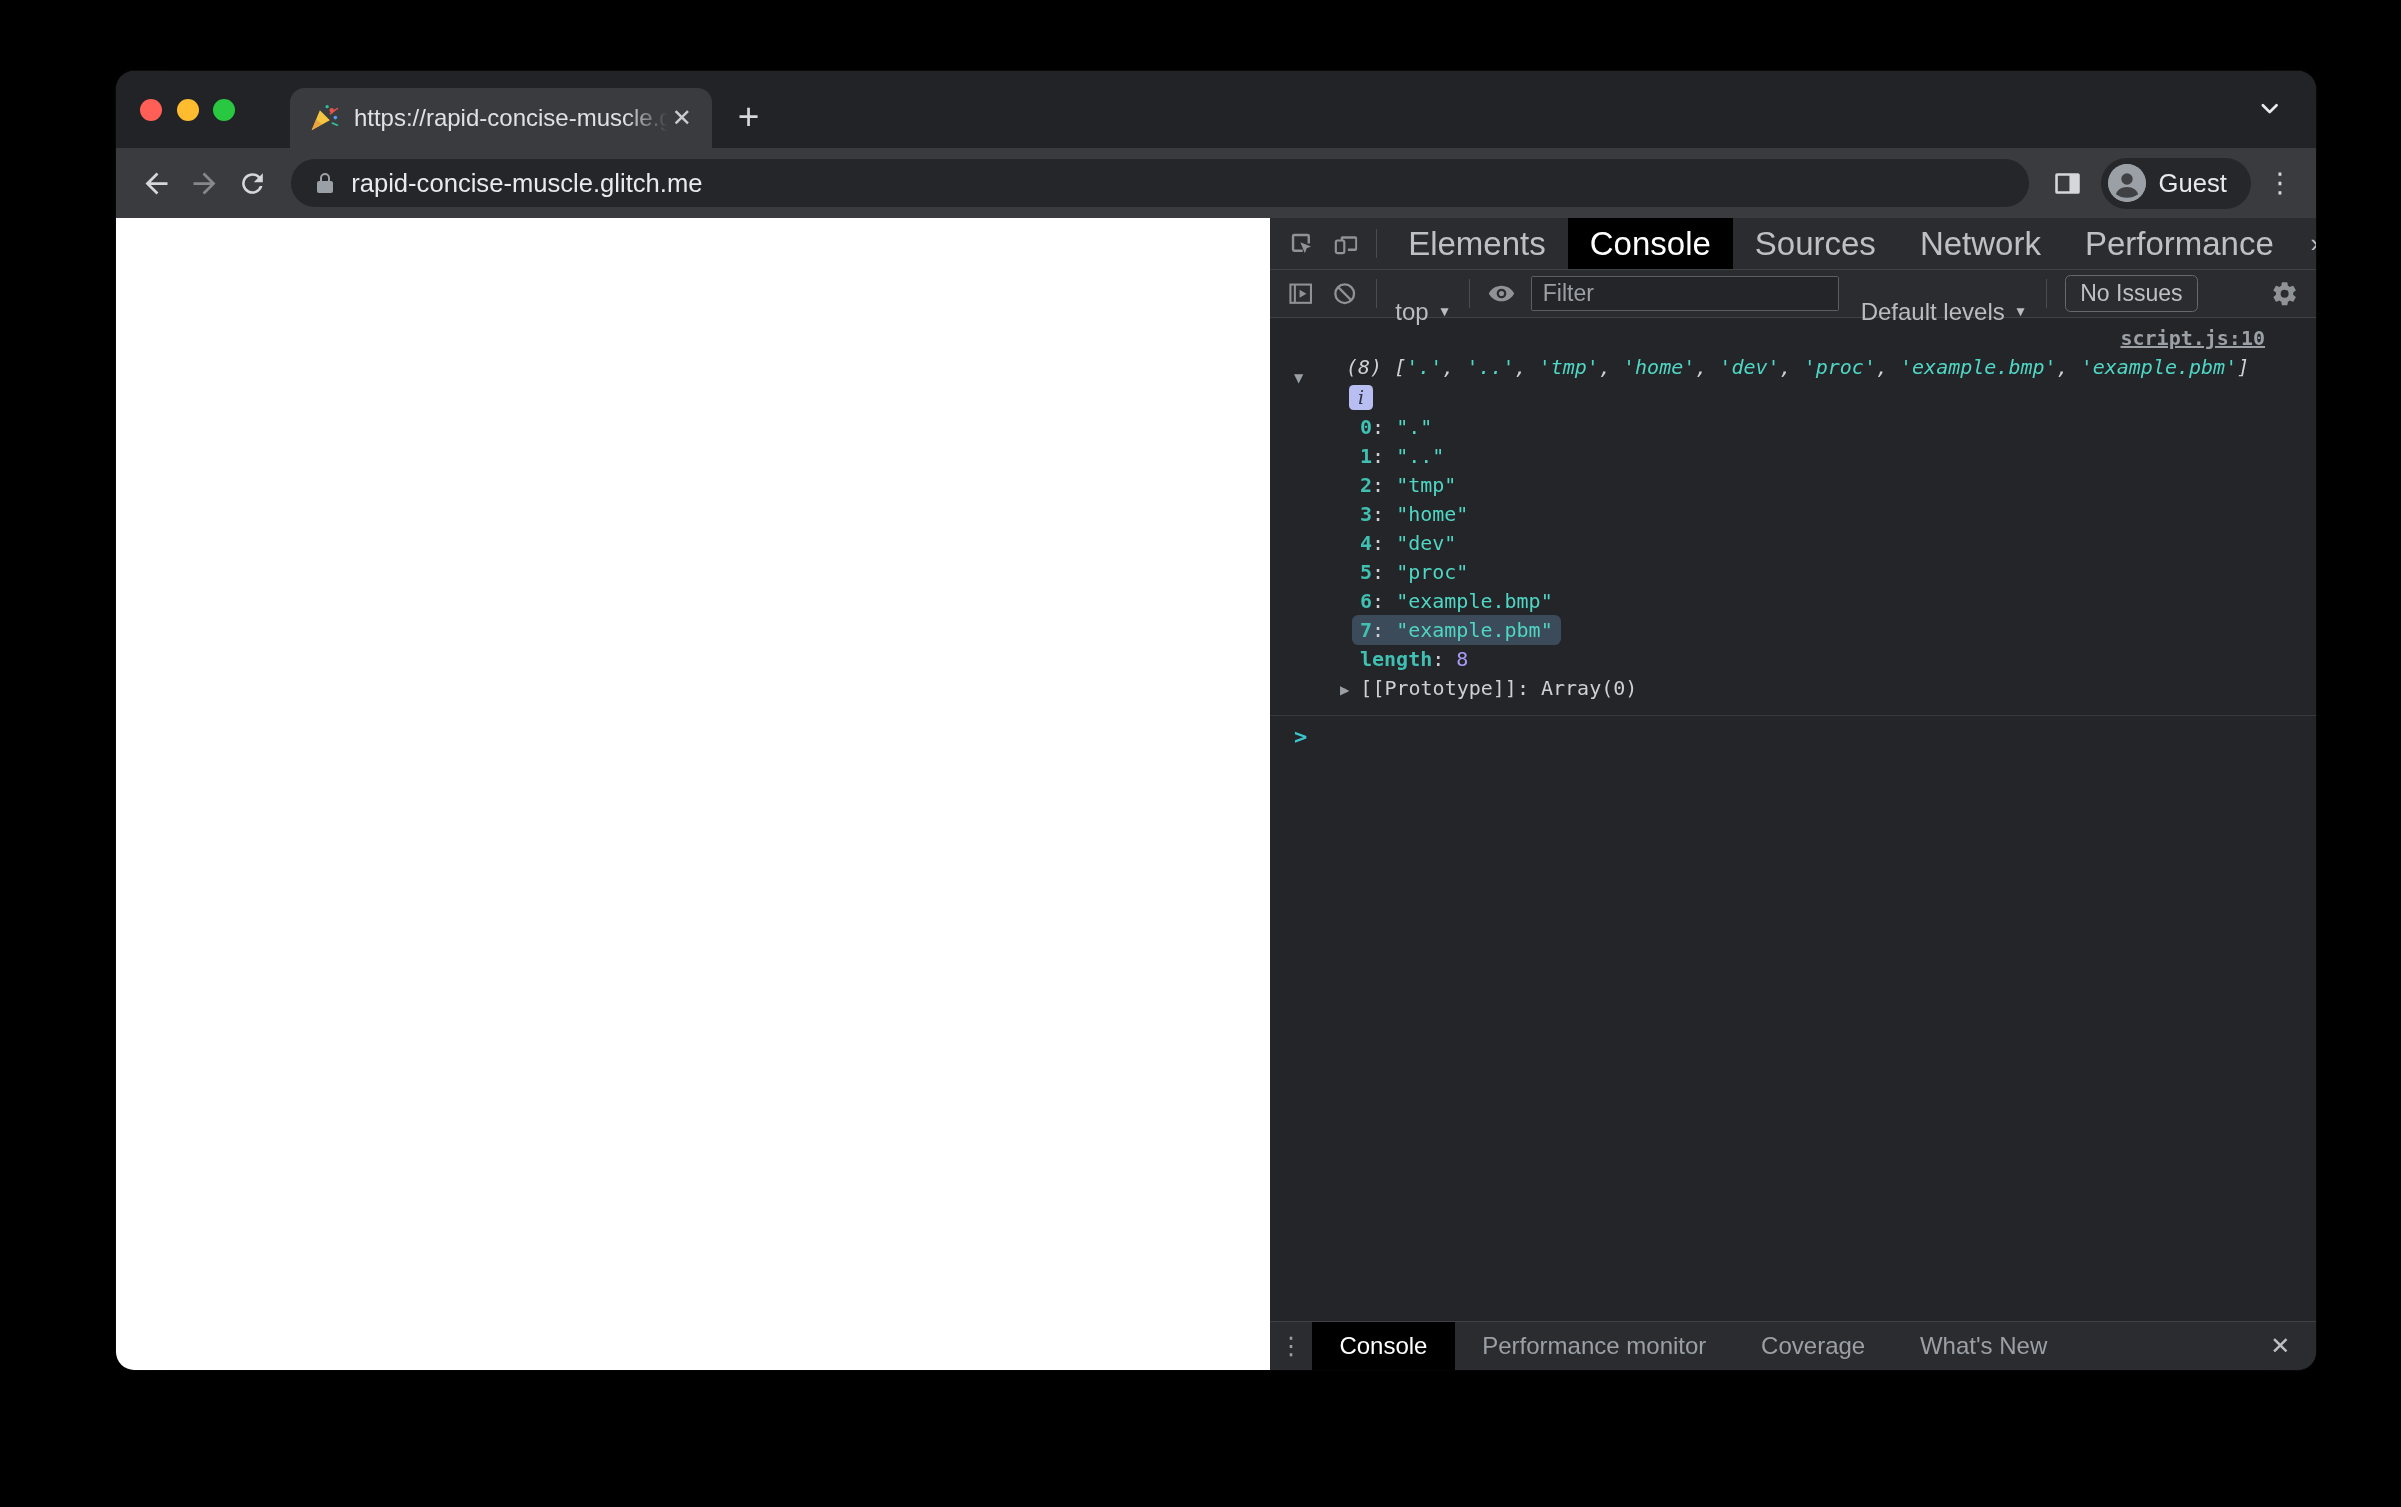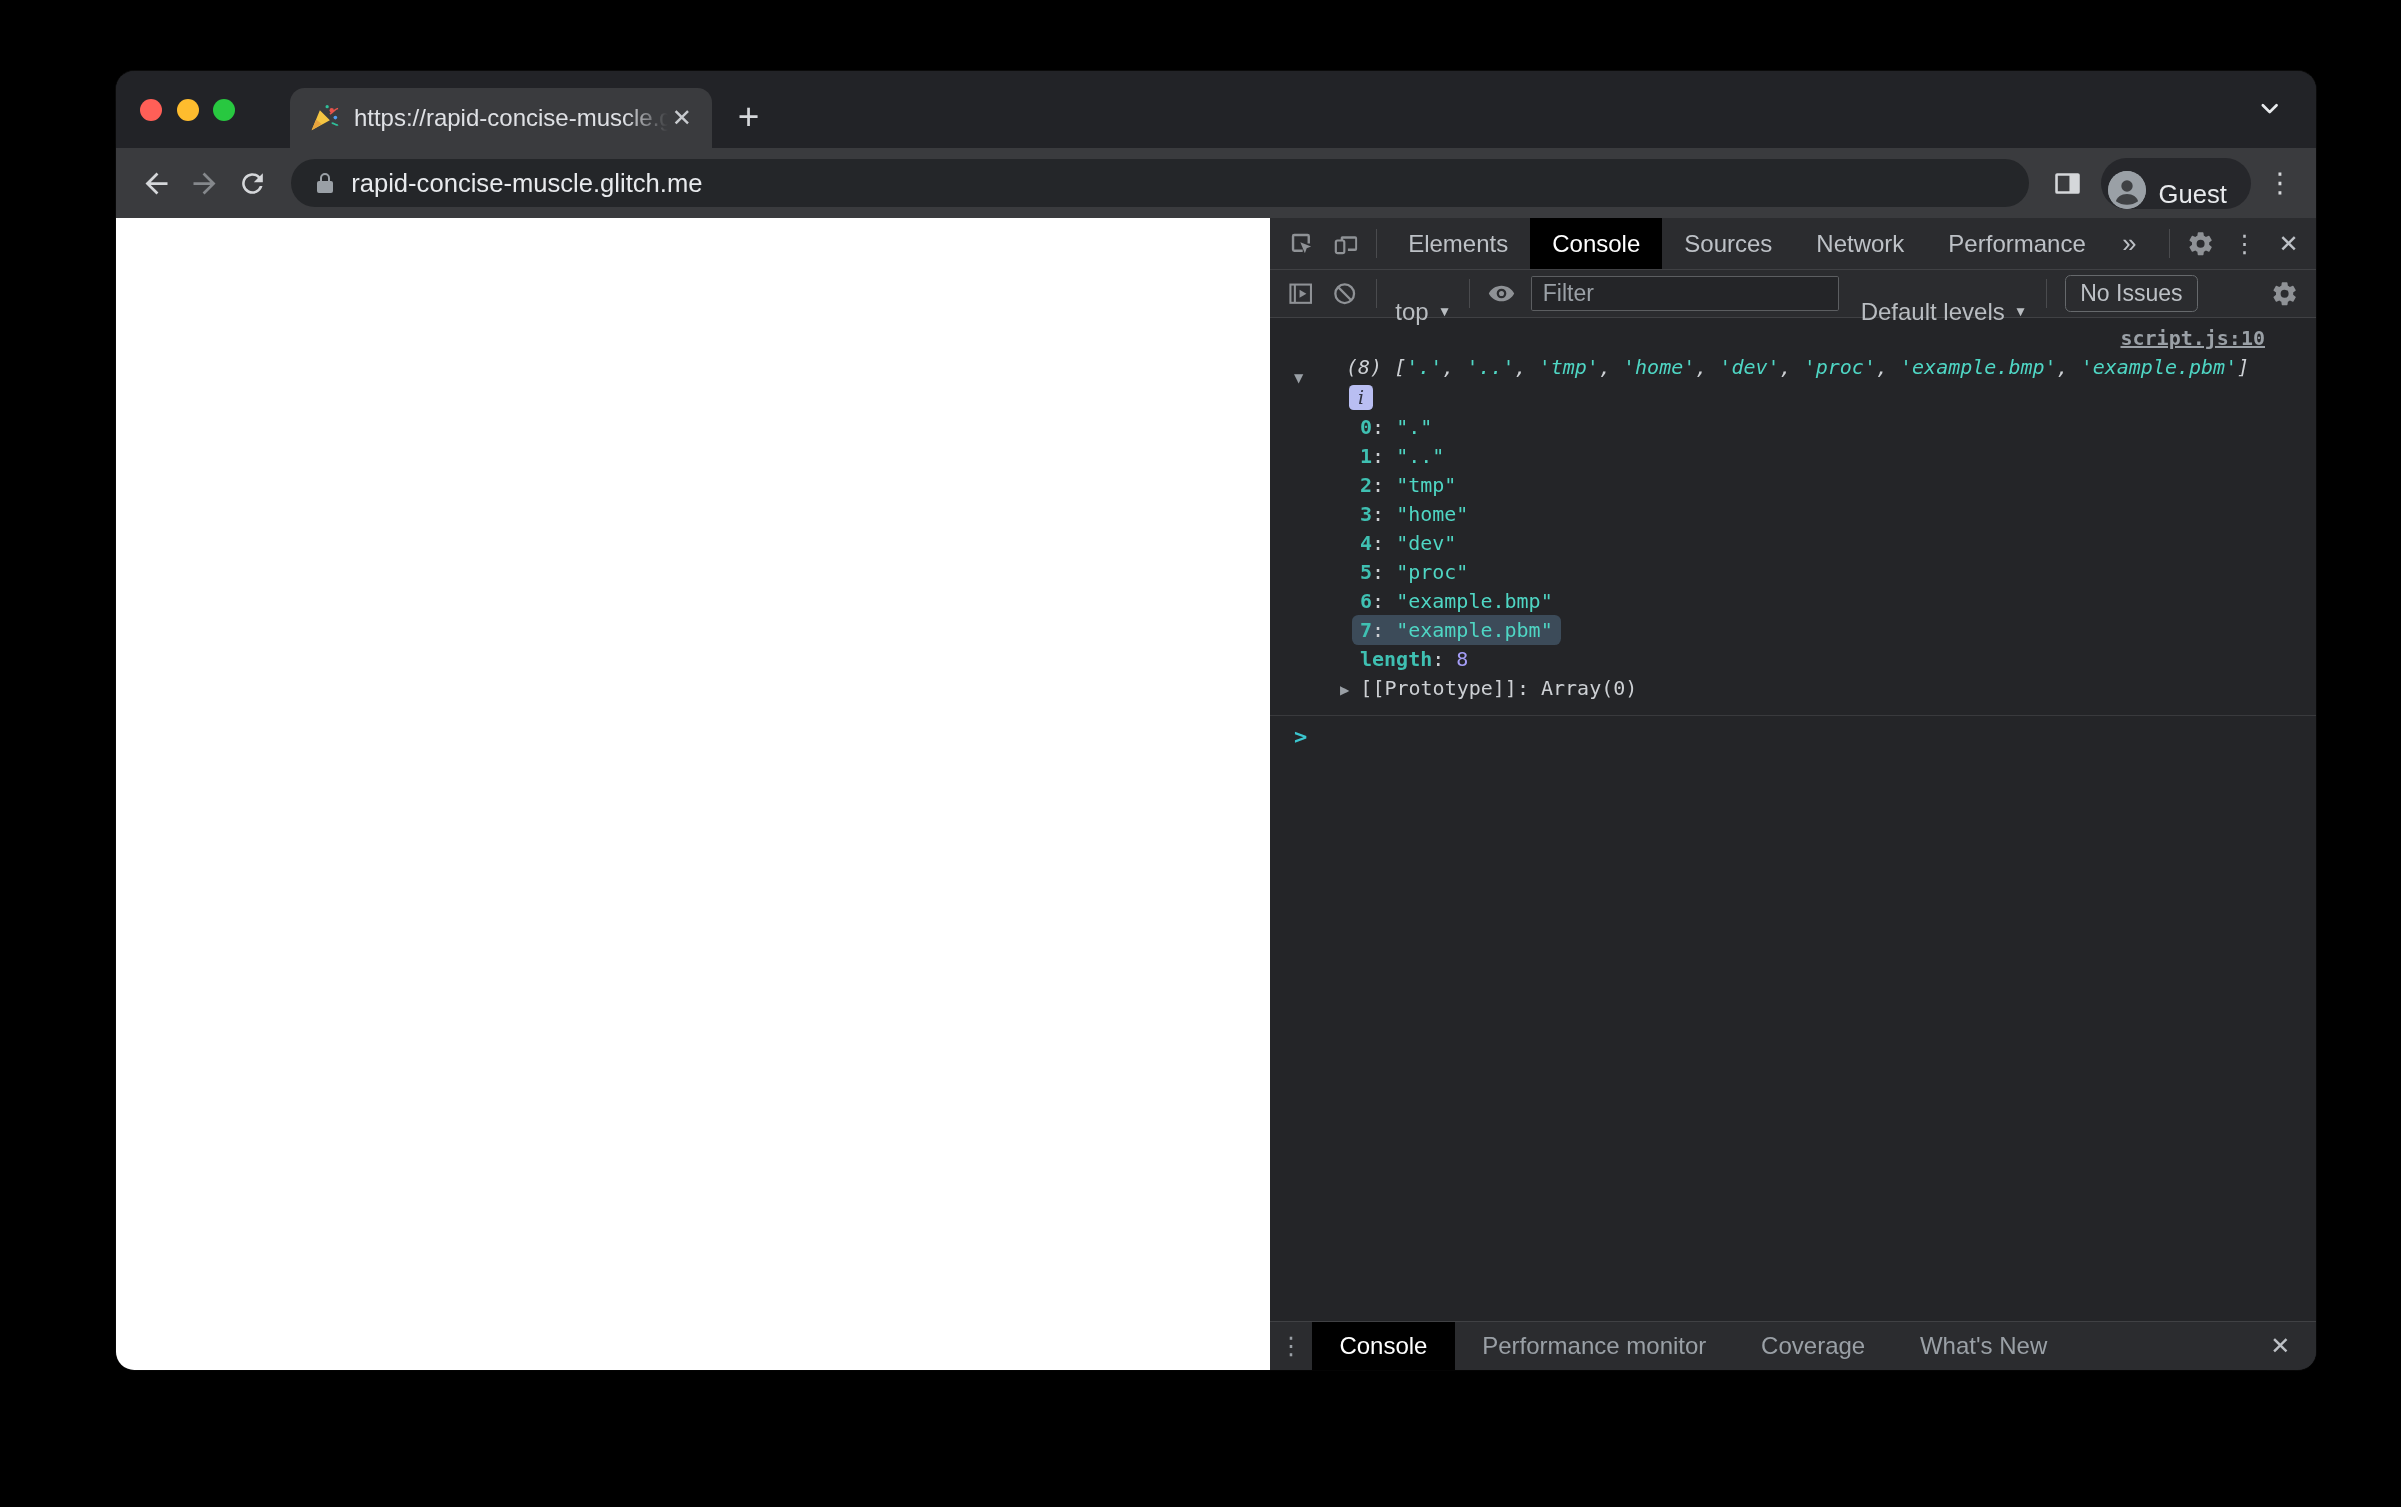--- a/index.html
+++ b/index.html
@@ -37,37 +37,37 @@
 
   
   .toolbar{height:70px; background:#3a3b3e; display:flex; align-items:center; padding:0 16px; flex:none;}
   .nav-btn{width:48px; height:48px; display:flex; align-items:center; justify-content:center; color:#d5d7da; flex:none;}
   .nav-btn.disabled{color:#85888c;}
   .urlbar{flex:1; height:48px; background:#242629; border-radius:24px; margin:0 14.6px;
     display:flex; align-items:center; padding:0 22px;}
   .lock{color:#9aa0a6; margin-right:14.6px; display:flex;}
   .url-text{color:#e8eaed; font-size:25.6px;}
   .sidepanel-btn{width:48px; height:48px; display:flex; align-items:center; justify-content:center; color:#d5d7da; flex:none;}
-  .guest-pill{height:51px; background:#26272b; border-radius:25.6px; display:flex; align-items:flex-end;
+  .guest-pill{height:51px; background:#26272b; border-radius:25.6px; display:flex; align-items:center;
     padding:0 24px 0 7.3px; margin:0 9.1px; flex:none;}
   .avatar{width:38px; height:38px; border-radius:50%; background:#9aa0a6; margin-right:12.8px; overflow:hidden; display:flex; align-items:center; justify-content:center;}
   .guest-label{color:#e8eaed; font-size:25.6px;}
   .kebab{width:40px; height:48px; display:flex; align-items:center; justify-content:center; color:#d5d7da; font-size:27.4px; letter-spacing:0; flex:none;}
 
   
   .content{flex:1; display:flex; min-height:0;}
   .page{flex:1; background:#ffffff;}
 
   
   .devtools{width:1046px; flex:none; background:#242528; display:flex; flex-direction:column; min-height:0;}
   .dt-row{display:flex; align-items:center; background:#2b2c2f; border-bottom:0.9px solid #404144; flex:none;}
   .dt-tabs{height:52px; padding:0 5.5px 0 9.1px;}
   .icon-btn{width:44px; height:100%; display:flex; align-items:center; justify-content:center; color:#8f9296; flex:none;}
   .vsep{width:0.9px; height:29px; background:#4a4b4e; margin:0 9.1px; flex:none;}
-  .dt-tab{height:100%; display:flex; align-items:center; padding:0 22px; color:#bdc1c6; font-size:24px; flex:none;}
+  .dt-tab{height:100%; display:flex; align-items:center; padding:0 22px; color:#bdc1c6; font-size:33px; flex:none;}
   .dt-tab.active{background:#000; color:#fff;}
   .more-tabs{color:#bdc1c6; font-size:25.6px; padding:0 14.6px;}
   .dt-right{margin-left:auto; display:flex; align-items:center; height:100%;}
   .dt-kebab{font-size:24px; color:#bdc1c6;}
   .dt-close{font-size:24px; color:#bdc1c6;}
 
   .dt-toolbar{height:48px; padding:0 9.1px;}
   .dropdown{display:flex; align-items:center; color:#b9bdc1; font-size:24px; padding:0 9.1px; gap:9.1px; flex:none;margin-top:36px;}
   .caret{font-size:13.7px; color:#b9bdc1;}
   .filter-input{width:308px; height:35px; background:#242528; border:1.8px solid #5c5e61; border-radius:1.8px;

